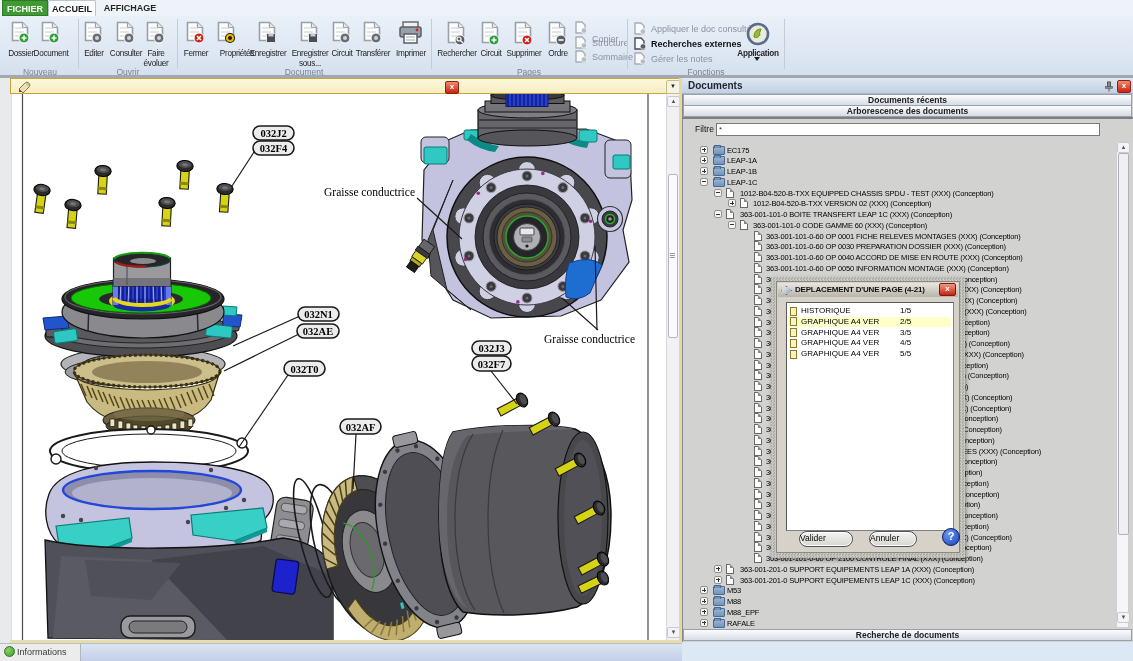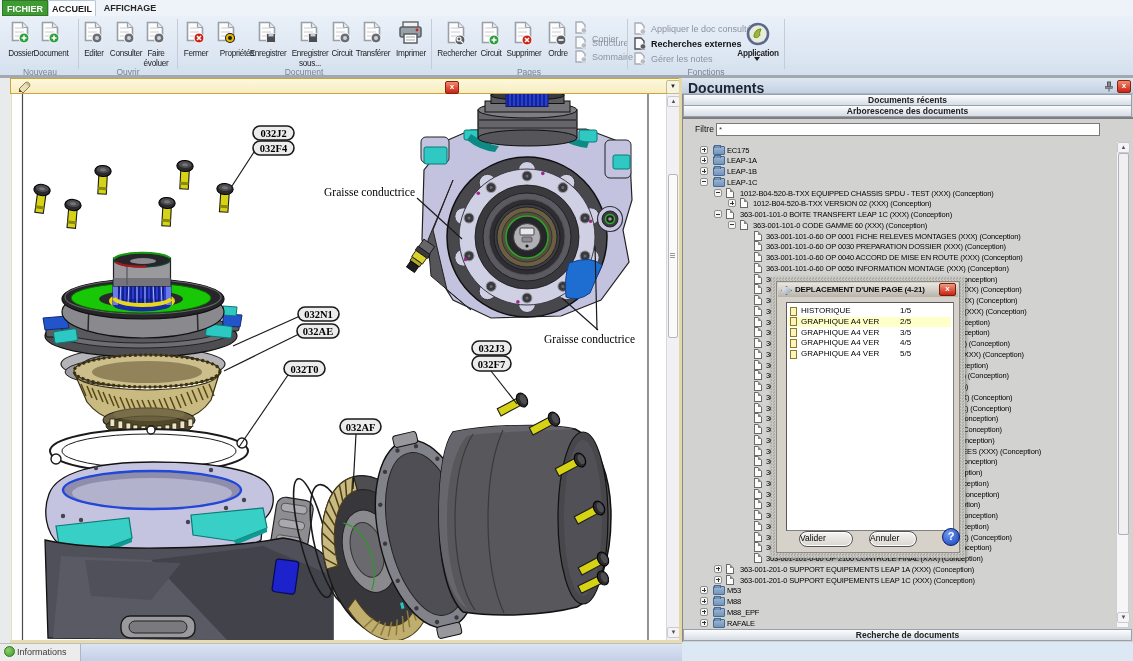--- a/index.html
+++ b/index.html
@@ -24,21 +24,21 @@
 #closedoc{position:absolute;left:434px;top:2px;width:12px;height:11px;background:linear-gradient(#f0896d,#cc2211);border:1px solid #882211;border-radius:2px;color:#fff;font-size:8px;line-height:9px;text-align:center;font-weight:bold;}
 
 #draw{left:11px;top:94px;width:655px;height:547px;background:#fff;border-left:1px solid #e8e0b8;}
 #vscroll{left:666px;top:94px;width:13px;height:547px;background:#f1f1f3;border-left:1px solid #d8d8dc;}
 #goldR{left:679px;top:78px;width:3px;height:565px;background:#e3d8a8;}
 #goldB{left:10px;top:640px;width:672px;height:3px;background:#e6dcae;}
 .sbtn{position:absolute;width:11px;height:9px;background:#f4f4f6;border:1px solid #c9c9cf;border-radius:2px;font-size:6px;color:#555;text-align:center;line-height:8px;}
 
 #panel{left:682px;top:78px;width:451px;height:564px;background:#d2d2d0;border-left:1px solid #8a8a8a;}
 #phead{left:682px;top:78px;width:451px;height:15px;background:linear-gradient(#dfe8f2,#c2d0e2);border-bottom:1px solid #aab6c6;}
-#phead .t{position:absolute;left:6px;top:2px;font-size:14px;font-weight:bold;color:#1b2430;}
+#phead .t{position:absolute;left:6px;top:2px;font-size:10px;font-weight:bold;color:#1b2430;}
 .pbar{position:absolute;left:683px;width:449px;height:12px;background:linear-gradient(#fbfcfd,#d7dde6);border:1px solid #97a0ac;box-sizing:border-box;text-align:center;font-size:8.5px;font-weight:bold;color:#222;line-height:11px;}
 #pclose{left:1117px;top:80px;width:12px;height:11px;background:linear-gradient(#f0896d,#cc2211);border:1px solid #882211;border-radius:2px;color:#fff;font-size:8px;line-height:9px;text-align:center;font-weight:bold;}
 #filtlab{left:695px;top:124px;font-size:8.5px;color:#111;}
 #filtbox{left:716px;top:123px;width:384px;height:13px;background:#fff;border:1px solid #7a7a7a;box-sizing:border-box;font-size:8px;line-height:11px;padding-left:2px;color:#333;}
 #treesep{left:682px;top:117px;width:451px;height:2px;background:#7f7f7f;}
 
 #tree{left:683px;top:141px;width:432px;height:487px;overflow:hidden;font-size:7.5px;letter-spacing:-0.15px;color:#000;}
 .trow{position:absolute;height:11px;line-height:11px;white-space:nowrap;}
 .eb{position:absolute;width:8px;height:8px;top:1px;background:#f6f6f6;border:1px solid #909090;border-radius:2px;box-sizing:border-box;}
 .eb:before{content:"";position:absolute;left:1px;top:2.5px;width:4px;height:1px;background:#333;}

